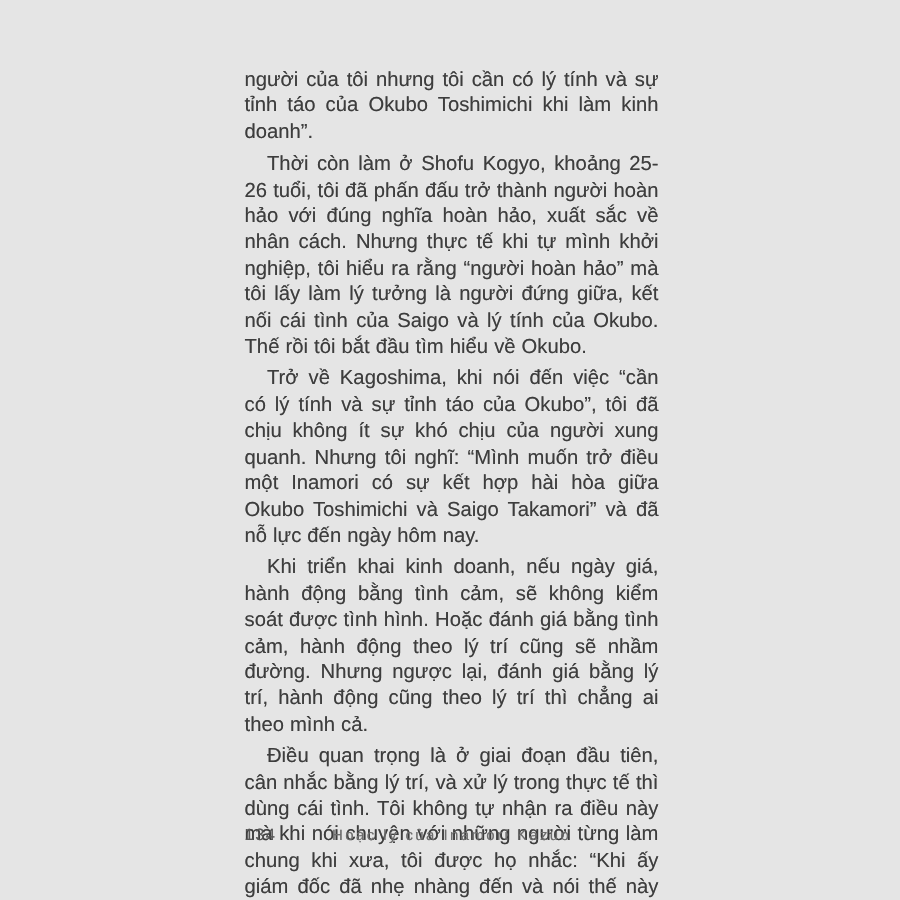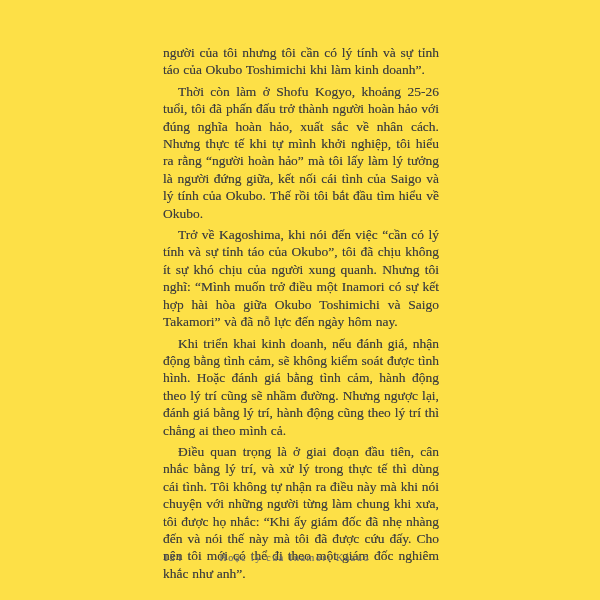--- a/index.html
+++ b/index.html
@@ -8,22 +8,22 @@
     width: 600px;
     height: 600px;
     background: #ffffff;
     overflow: hidden;
   }
   .book-page {
     position: absolute;
     inset: 0;
     width: 600px;
     height: 600px;
-    background: #fde047;
-    font-family: Liberation Serif, serif;
+    background: #e5e5e5;
+    font-family: Liberation Sans, sans-serif;
   }
   .text-block {
     position: absolute;
     left: 163px;
     top: 44px;
     width: 276px;
   }
   .text-block p {
     margin: 0 0 4px 0;
     font-size: 13.5px;
@@ -63,21 +63,21 @@
 </style>
 </head>
 <body>
 
 <div class="book-page">
 
   <div class="text-block">
     <p class="no-indent">người của tôi nhưng tôi cần có lý tính và sự tỉnh táo của Okubo Toshimichi khi làm kinh doanh”.</p>
     <p>Thời còn làm ở Shofu Kogyo, khoảng 25-26 tuổi, tôi đã phấn đấu trở thành người hoàn hảo với đúng nghĩa hoàn hảo, xuất sắc về nhân cách. Nhưng thực tế khi tự mình khởi nghiệp, tôi hiểu ra rằng “người hoàn hảo” mà tôi lấy làm lý tưởng là người đứng giữa, kết nối cái tình của Saigo và lý tính của Okubo. Thế rồi tôi bắt đầu tìm hiểu về Okubo.</p>
     <p>Trở về Kagoshima, khi nói đến việc “cần có lý tính và sự tỉnh táo của Okubo”, tôi đã chịu không ít sự khó chịu của người xung quanh. Nhưng tôi nghĩ: “Mình muốn trở điều một Inamori có sự kết hợp hài hòa giữa Okubo Toshimichi và Saigo Takamori” và đã nỗ lực đến ngày hôm nay.</p>
-    <p>Khi triển khai kinh doanh, nếu đánh giá, nhận động bằng tình cảm, sẽ không kiểm soát được tình hình. Hoặc đánh giá bằng tình cảm, hành động theo lý trí cũng sẽ nhầm đường. Nhưng ngược lại, đánh giá bằng lý trí, hành động cũng theo lý trí thì chẳng ai theo mình cả.</p>
+    <p>Khi triển khai kinh doanh, nếu ngày giá, hành động bằng tình cảm, sẽ không kiểm soát được tình hình. Hoặc đánh giá bằng tình cảm, hành động theo lý trí cũng sẽ nhầm đường. Nhưng ngược lại, đánh giá bằng lý trí, hành động cũng theo lý trí thì chẳng ai theo mình cả.</p>
     <p>Điều quan trọng là ở giai đoạn đầu tiên, cân nhắc bằng lý trí, và xử lý trong thực tế thì dùng cái tình. Tôi không tự nhận ra điều này mà khi nói chuyện với những người từng làm chung khi xưa, tôi được họ nhắc: “Khi ấy giám đốc đã nhẹ nhàng đến và nói thế này mà tôi đã được cứu đấy. Cho nên tôi mới có thể đi theo một giám đốc nghiêm khắc như anh”.</p>
   </div>
 
   <div class="page-footer">
     <span class="page-number">134</span>
     <span class="running-title">Hoặc lý của Inamori Kazuo</span>
   </div>
 
 </div>
 

